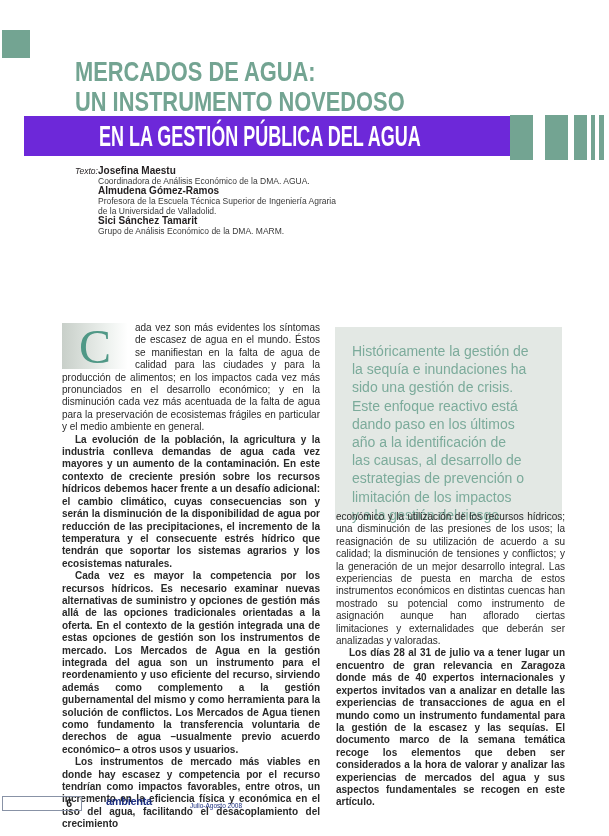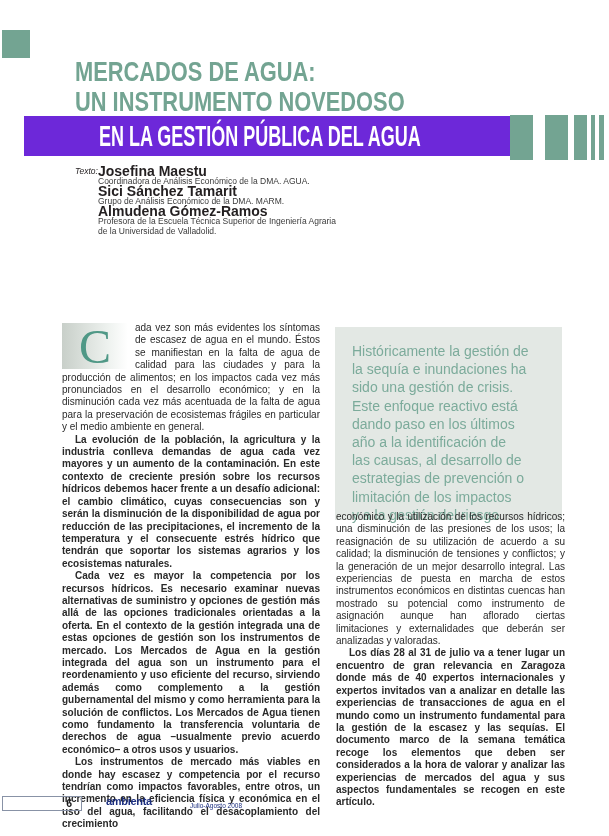--- a/index.html
+++ b/index.html
@@ -16,21 +16,21 @@
   .t2{top:88px;font-size:28px;transform:scaleX(.78);}
   .title-bar{position:absolute;left:0;top:116px;width:498px;height:40px;background:#6d28d9;margin-left:24px;}
   .t3{position:absolute;left:75px;top:0;color:#ffffff;font-weight:bold;font-size:30px;line-height:40px;
       transform-origin:left center;transform:scaleX(.60);white-space:nowrap;}
   .bar-stripe{position:absolute;top:115px;height:45px;background:#73a492;}
 
   
   .byline{position:absolute;left:75px;top:166px;font-size:8.5px;line-height:10px;color:#231f20;}
   .byline .label{position:absolute;left:0;top:0;font-style:italic;}
   .byline .authors{margin-left:23px;width:300px;}
-  .byline .author-name{font-weight:bold;font-size:14px;line-height:10px;}
+  .byline .author-name{font-weight:bold;font-size:10px;line-height:10px;}
   .byline .author-role{white-space:pre-line;line-height:10px;color:#3a3a3a;}
 
   
   .col{position:absolute;font-size:10px;line-height:12.4px;text-align:justify;color:#2a2a2a;}
   .col-left{left:62px;top:322px;width:258px;}
   .col-right{left:336px;top:511px;width:229px;}
   .col p{margin:0;}
   .col p.indent{text-indent:13px;font-weight:bold;}
 
   
@@ -73,27 +73,27 @@
   <div class="bar-stripe" style="left:599px;width:5px;"></div>
 
   <div class="byline">
     <span class="label">Texto:</span>
     <div class="authors">
       <div class="author">
         <div class="author-name">Josefina Maestu</div>
         <div class="author-role">Coordinadora de Análisis Económico de la DMA. AGUA.</div>
       </div>
       <div class="author">
-        <div class="author-name">Sici Sánchez Tamarit</div>
-        <div class="author-role">Grupo de Análisis Económico de la DMA. MARM.</div>
-      </div>
-      <div class="author">
         <div class="author-name">Almudena Gómez-Ramos</div>
         <div class="author-role">Profesora de la Escuela Técnica Superior de Ingeniería Agraria
 de la Universidad de Valladolid.</div>
+      </div>
+      <div class="author">
+        <div class="author-name">Sici Sánchez Tamarit</div>
+        <div class="author-role">Grupo de Análisis Económico de la DMA. MARM.</div>
       </div>
     </div>
   </div>
 
   <div class="col col-left">
     <p>
       <span class="dropcap-box"><span class="dropcap-letter">C</span></span><span>ada vez son más evidentes los síntomas de escasez de agua en el mundo. Éstos se manifiestan en la falta de agua de calidad para las ciudades y para la producción de alimentos; en los impactos cada vez más pronunciados en el desarrollo económico; y en la disminución cada vez más acentuada de la falta de agua para la preservación de ecosistemas frágiles en particular y el medio ambiente en general.</span>
     </p>
     <p class="indent">La evolución de la población, la agricultura y la industria conlleva demandas de agua cada vez mayores y un aumento de la contaminación. En este contexto de creciente presión sobre los recursos hídricos debemos hacer frente a un desafío adicional: el cambio climático, cuyas consecuencias son y serán la disminución de la disponibilidad de agua por reducción de las precipitaciones, el incremento de la temperatura y el consecuente estrés hídrico que tendrán que soportar los sistemas agrarios y los ecosistemas naturales.</p>
     <p class="indent">Cada vez es mayor la competencia por los recursos hídricos. Es necesario examinar nuevas alternativas de suministro y opciones de gestión más allá de las opciones tradicionales orientadas a la oferta. En el contexto de la gestión integrada una de estas opciones de gestión son los instrumentos de mercado. Los Mercados de Agua en la gestión integrada del agua son un instrumento para el reordenamiento y uso eficiente del recurso, sirviendo además como complemento a la gestión gubernamental del mismo y como herramienta para la solución de conflictos. Los Mercados de Agua tienen como fundamento la transferencia voluntaria de derechos de agua –usualmente previo acuerdo económico– a otros usos y usuarios.</p>

